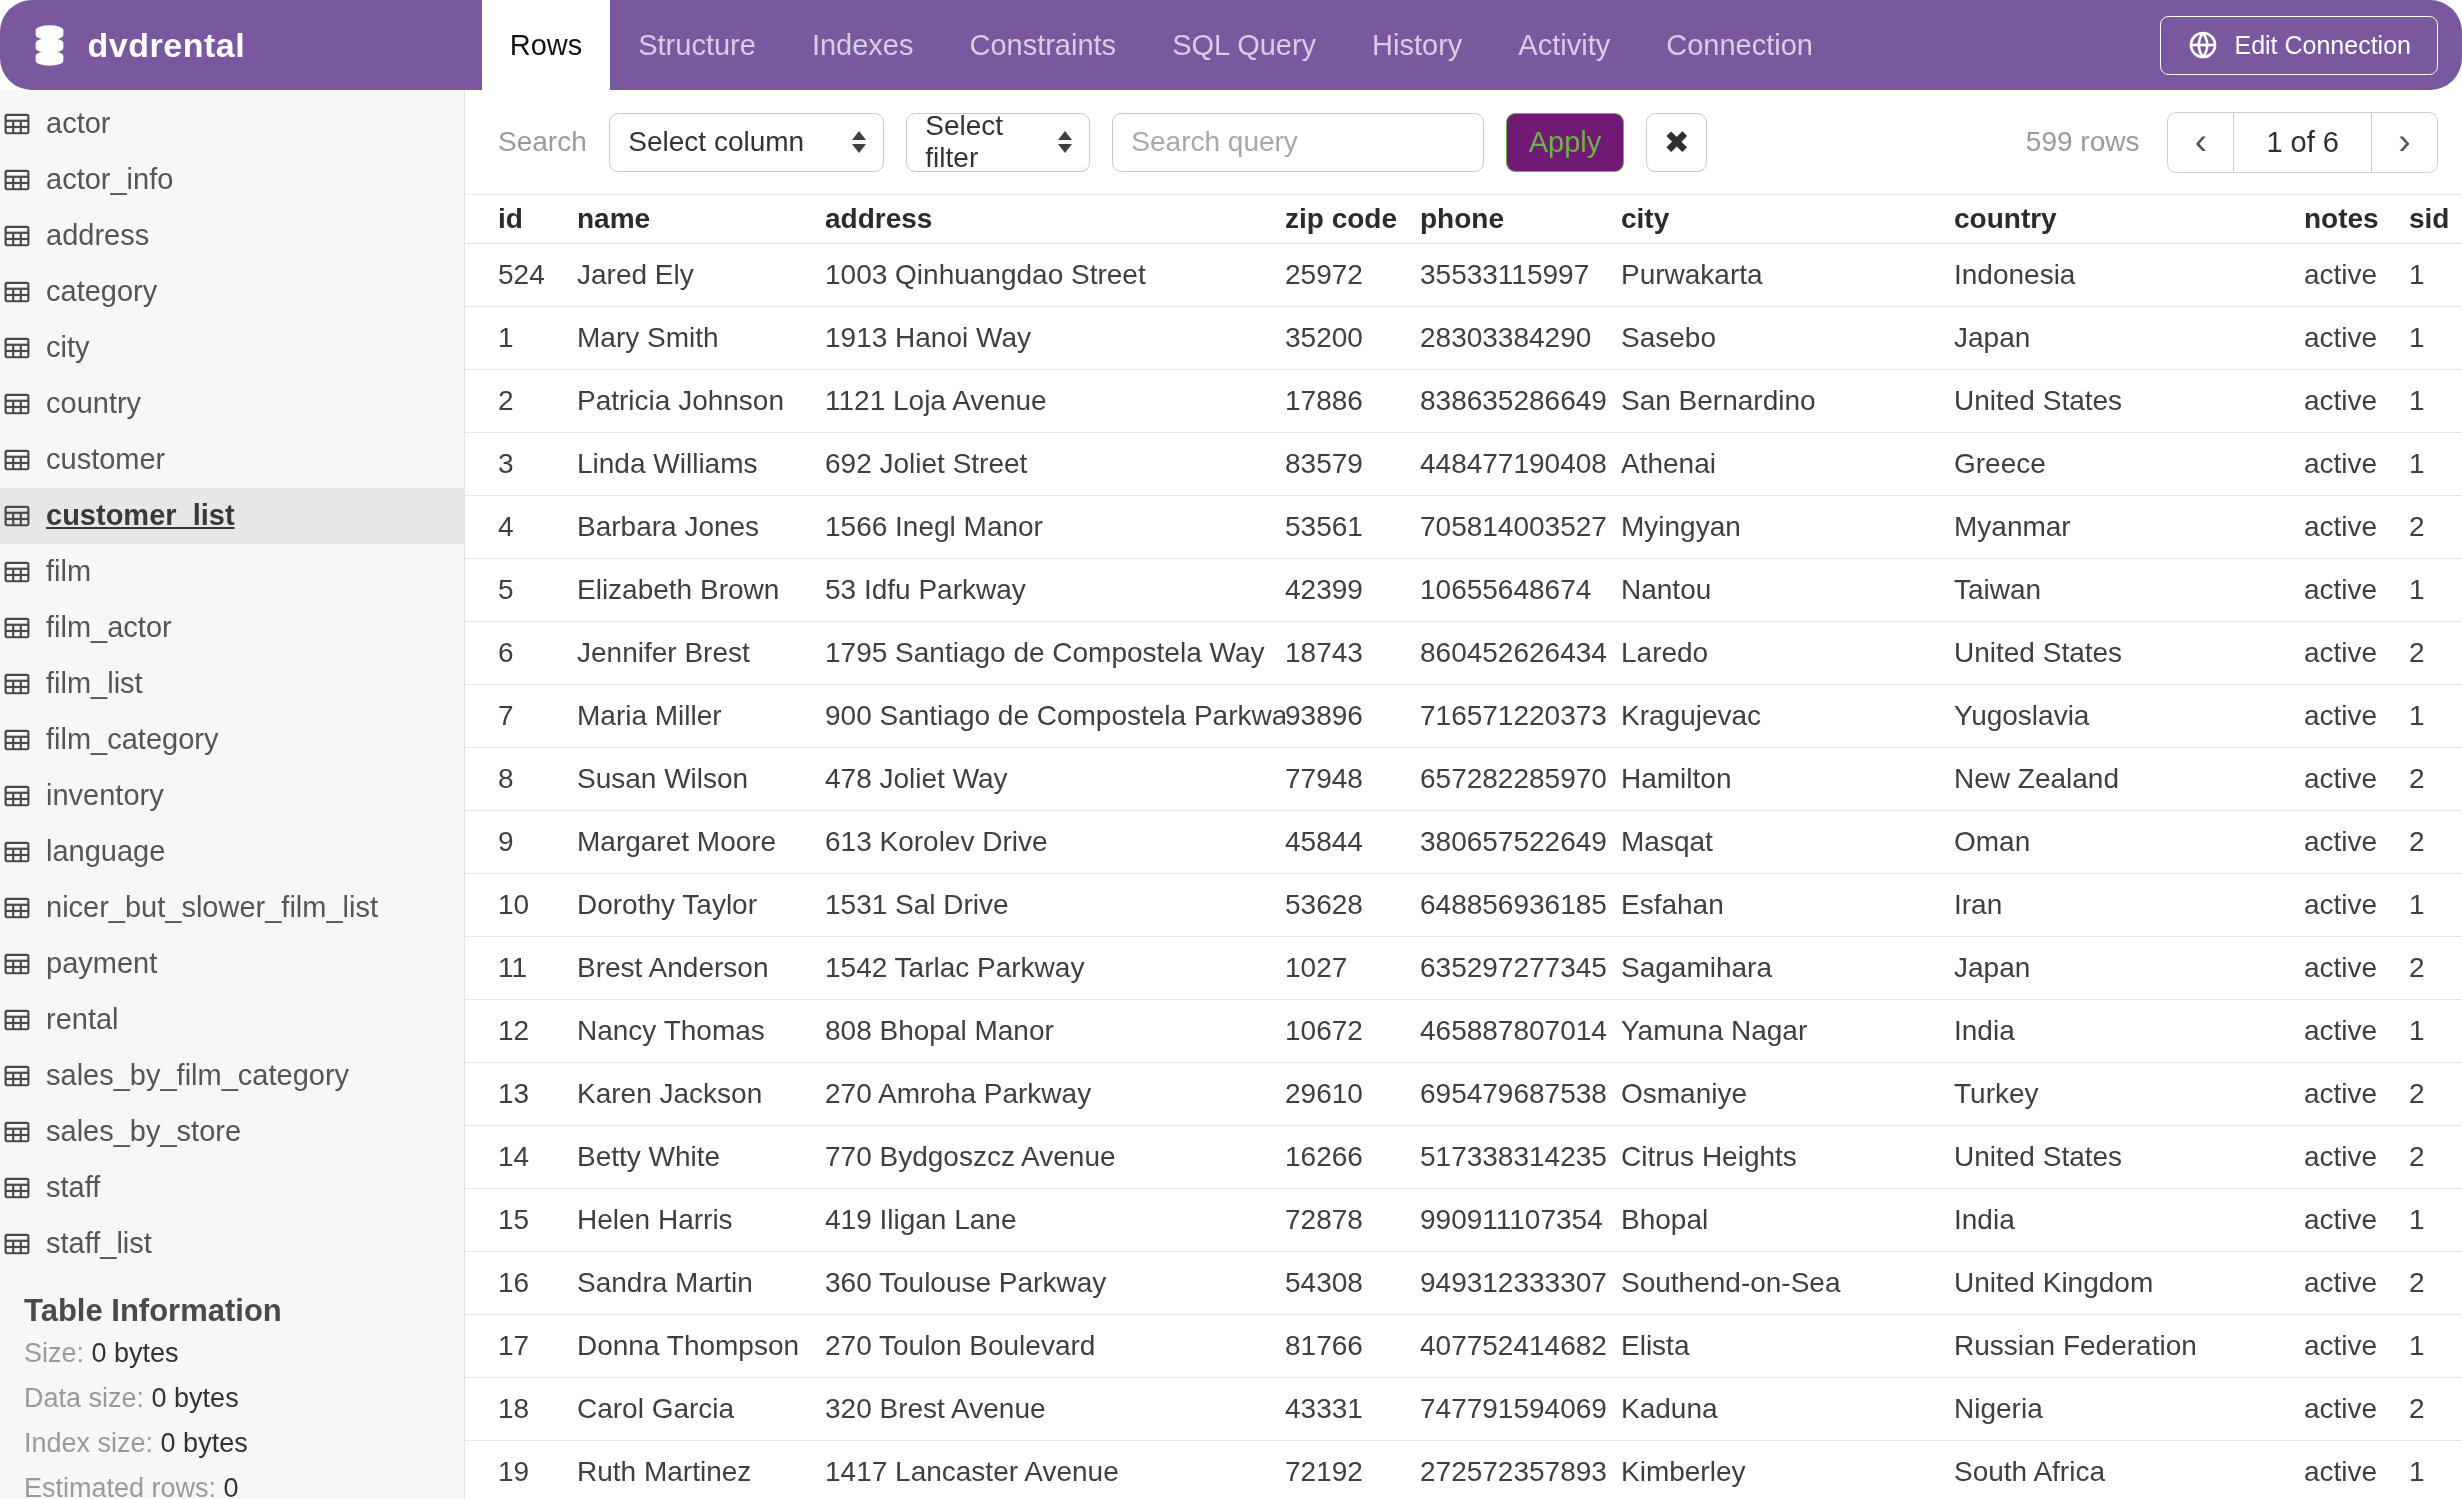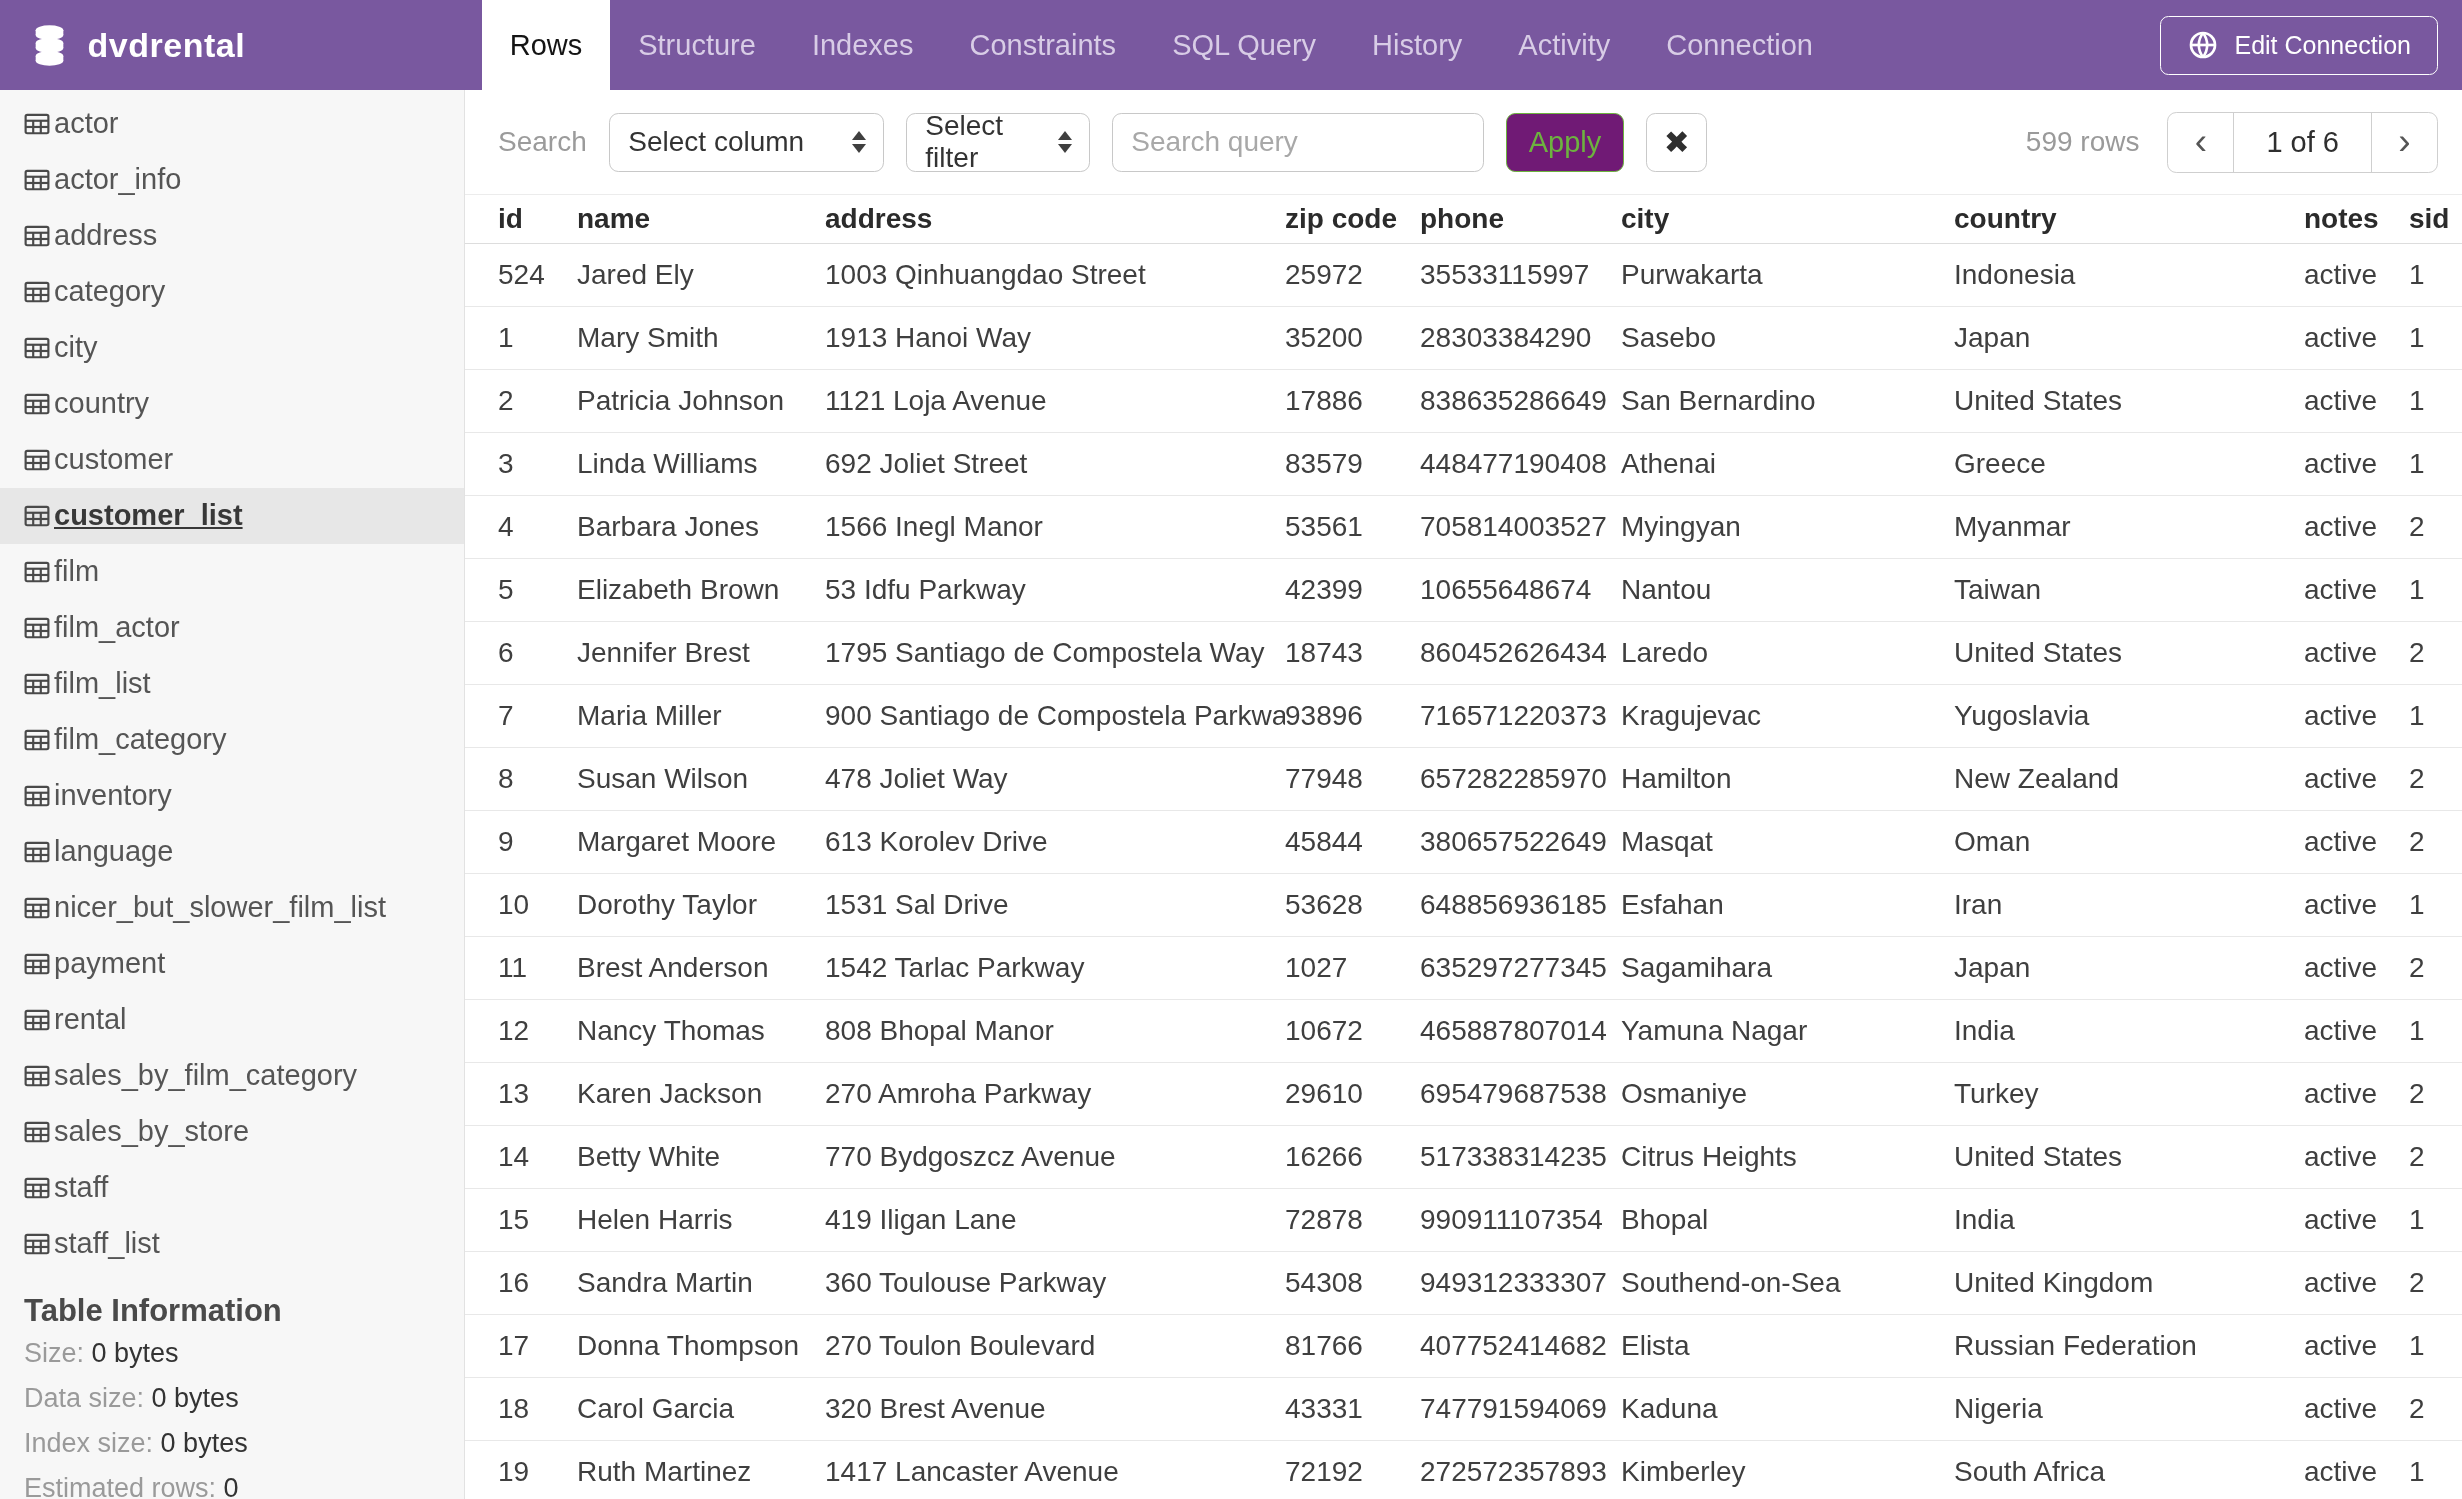--- a/index.html
+++ b/index.html
@@ -4,42 +4,42 @@
 <style>
   html,body{margin:0;padding:0;}
   body{
     width:2462px;height:1500px;overflow:hidden;background:#fff;
     font-family:"Liberation Sans", sans-serif;color:#3c3c3c;
     -webkit-font-smoothing:antialiased;
   }
   .app{width:2462px;height:1500px;display:flex;flex-direction:column;}
 
   
-  .header{height:90px;flex:0 0 90px;background:#79589F;display:flex;align-items:stretch;}
+  .header{height:90px;flex:0 0 90px;background:#79589F;display:flex;align-items:stretch;border-radius:32px;}
   .brand{width:465px;flex:0 0 465px;display:flex;align-items:center;padding-left:30px;box-sizing:border-box;gap:18.6px;}
   .brand svg{width:39px;height:43px;}
   .brand-name{color:#fff;font-size:34px;font-weight:bold;letter-spacing:0.5px;}
   .tabs{display:flex;align-items:stretch;padding-left:16.7px;}
   .tab{display:flex;align-items:center;padding:12px 28px;font-size:29px;color:#D8CCE6;cursor:default;}
   .tab.active{background:#fff;color:#141414;}
   .edit-conn{
     margin-left:auto;align-self:center;margin-right:24px;height:59px;
     display:flex;align-items:center;gap:15px;padding:0 26px;
     border:1.9px solid #fff;border-radius:8.4px;color:#fff;font-size:25px;background:transparent;
   }
   .edit-conn svg{width:32px;height:32px;}
 
   
   .body{flex:1;display:flex;min-height:0;}
 
   
   .sidebar{width:465px;flex:0 0 465px;background:#F7F7F7;border-right:0.9px solid #E2E2E2;
     box-sizing:border-box;display:flex;flex-direction:column;padding-top:5.6px;overflow:hidden;}
-  .table-item{height:56px;flex:0 0 56px;display:flex;align-items:center;gap:4px;
-    padding-left:24px;font-size:29px;color:#555;}
+  .table-item{height:56px;flex:0 0 56px;display:flex;align-items:center;gap:16px;
+    padding-left:4px;font-size:29px;color:#555;}
   .table-item .tbl-ico{width:26px;height:22px;color:#4a4a4a;flex:0 0 26px;}
   .table-item.selected{background:#E7E7E7;font-weight:bold;color:#383838;text-decoration:underline;}
   .table-info{padding:18.6px 0 0 24px;}
   .table-info-title{font-size:31px;font-weight:bold;color:#4a4a4a;line-height:41px;}
   .info-line{font-size:27px;line-height:45px;color:#333;}
   .info-label{color:#9a9a9a;}
 
   
   .main{flex:1;display:flex;flex-direction:column;min-width:0;}
 

